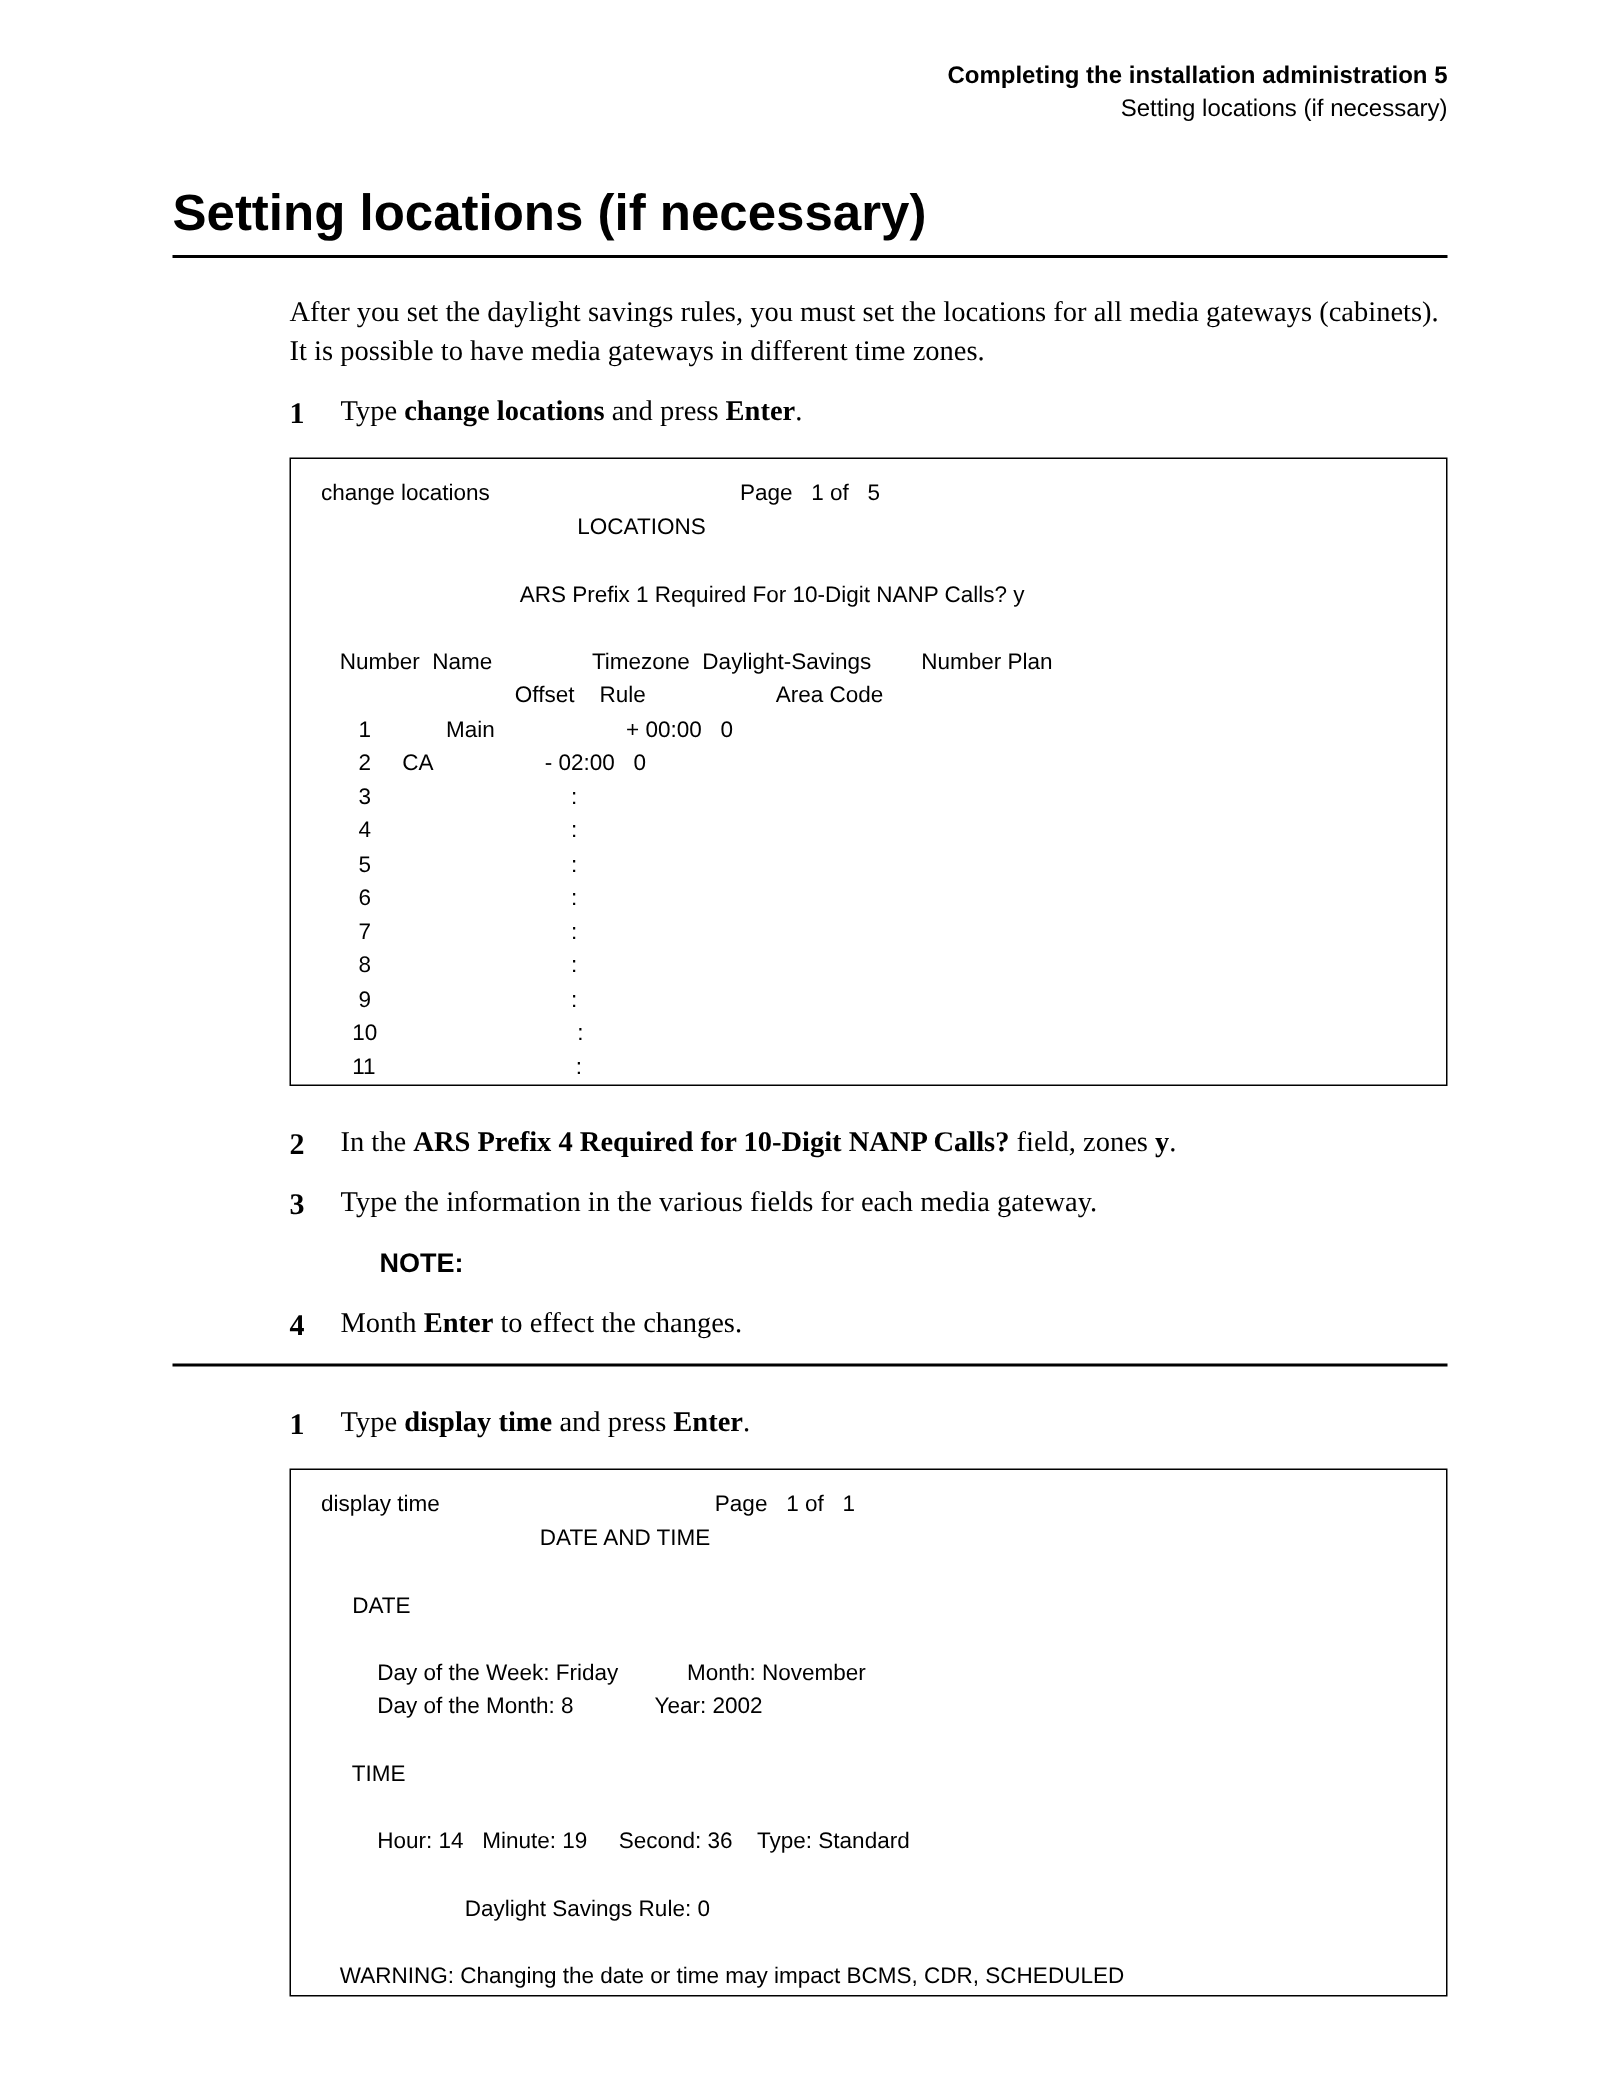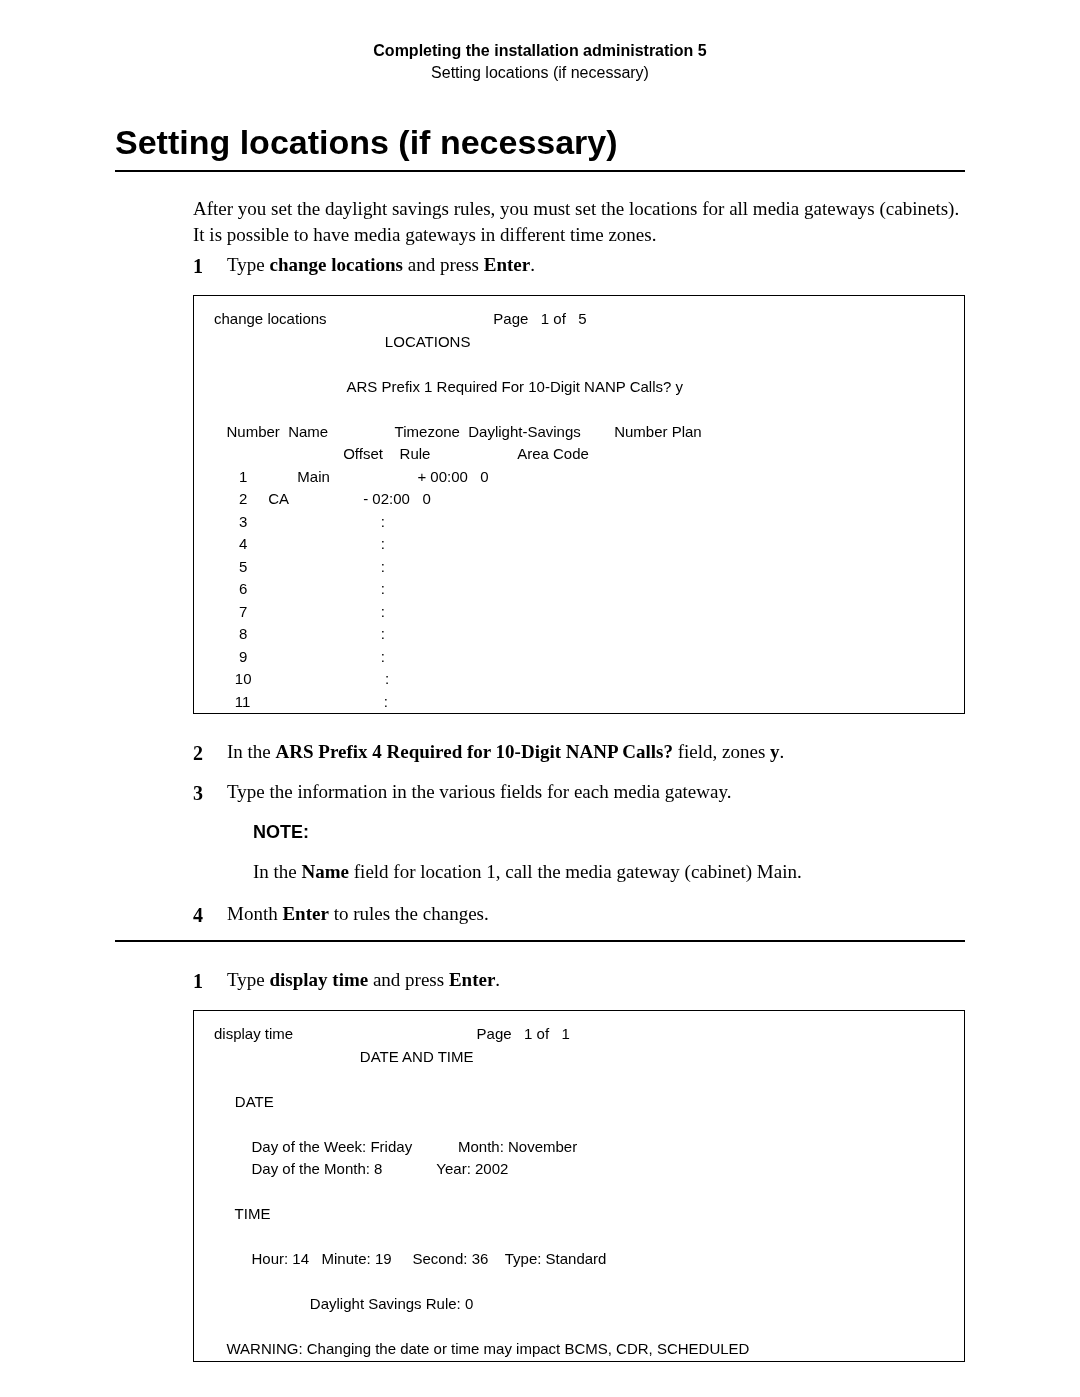--- a/index.html
+++ b/index.html
@@ -8,21 +8,21 @@
     background: #fff;
     font-family: "Times New Roman", Times, serif;
     color: #000;
     width: 1080px;
   }
   .page {
     padding: 40px 115px 60px 115px;
     box-sizing: border-box;
   }
   .running-head {
-    text-align: center;
+    text-align: right;
     font-family: Arial, Helvetica, sans-serif;
     font-size: 16px;
     line-height: 1.35;
     margin-bottom: 40px;
   }
   .running-head .bold { font-weight: 700; }
   h1.section {
     font-family: Arial, Helvetica, sans-serif;
     font-weight: 700;
     font-size: 34px;
@@ -32,21 +32,21 @@
     border: none;
     border-top: 2px solid #000;
     margin: 0 0 24px 0;
   }
   .body-indent {
     margin-left: 78px;
   }
   p.body {
     font-size: 19px;
     line-height: 1.35;
-    margin: 0 0 4px 0;
+    margin: 0 0 14px 0;
   }
   ol.steps {
     list-style: none;
     padding: 0;
     margin: 0;
   }
   ol.steps > li {
     font-size: 19px;
     line-height: 1.5;
     margin-bottom: 10px;
@@ -136,30 +136,27 @@
         </span>
       </li>
       <li>
         <span class="step-num">3</span>
         <span class="step-text">Type the information in the various fields for each media gateway.</span>
       </li>
     </ol>
 
     <div class="note-block">
       <div class="note-label">NOTE:</div>
-      <div class="note-text">
-        <span>In the </span><span class="b">Name</span><span> field for location 1, call the media gateway (cabinet) Main.</span>
-      </div>
     </div>
 
     <ol class="steps">
       <li>
         <span class="step-num">4</span>
         <span class="step-text">
-          <span>Month </span><span class="b">Enter</span><span> to rules the changes.</span>
+          <span>Month </span><span class="b">Enter</span><span> to effect the changes.</span>
         </span>
       </li>
     </ol>
   </div>
 
   <hr class="rule">
 
   <div class="body-indent">
     <ol class="steps">
       <li>

